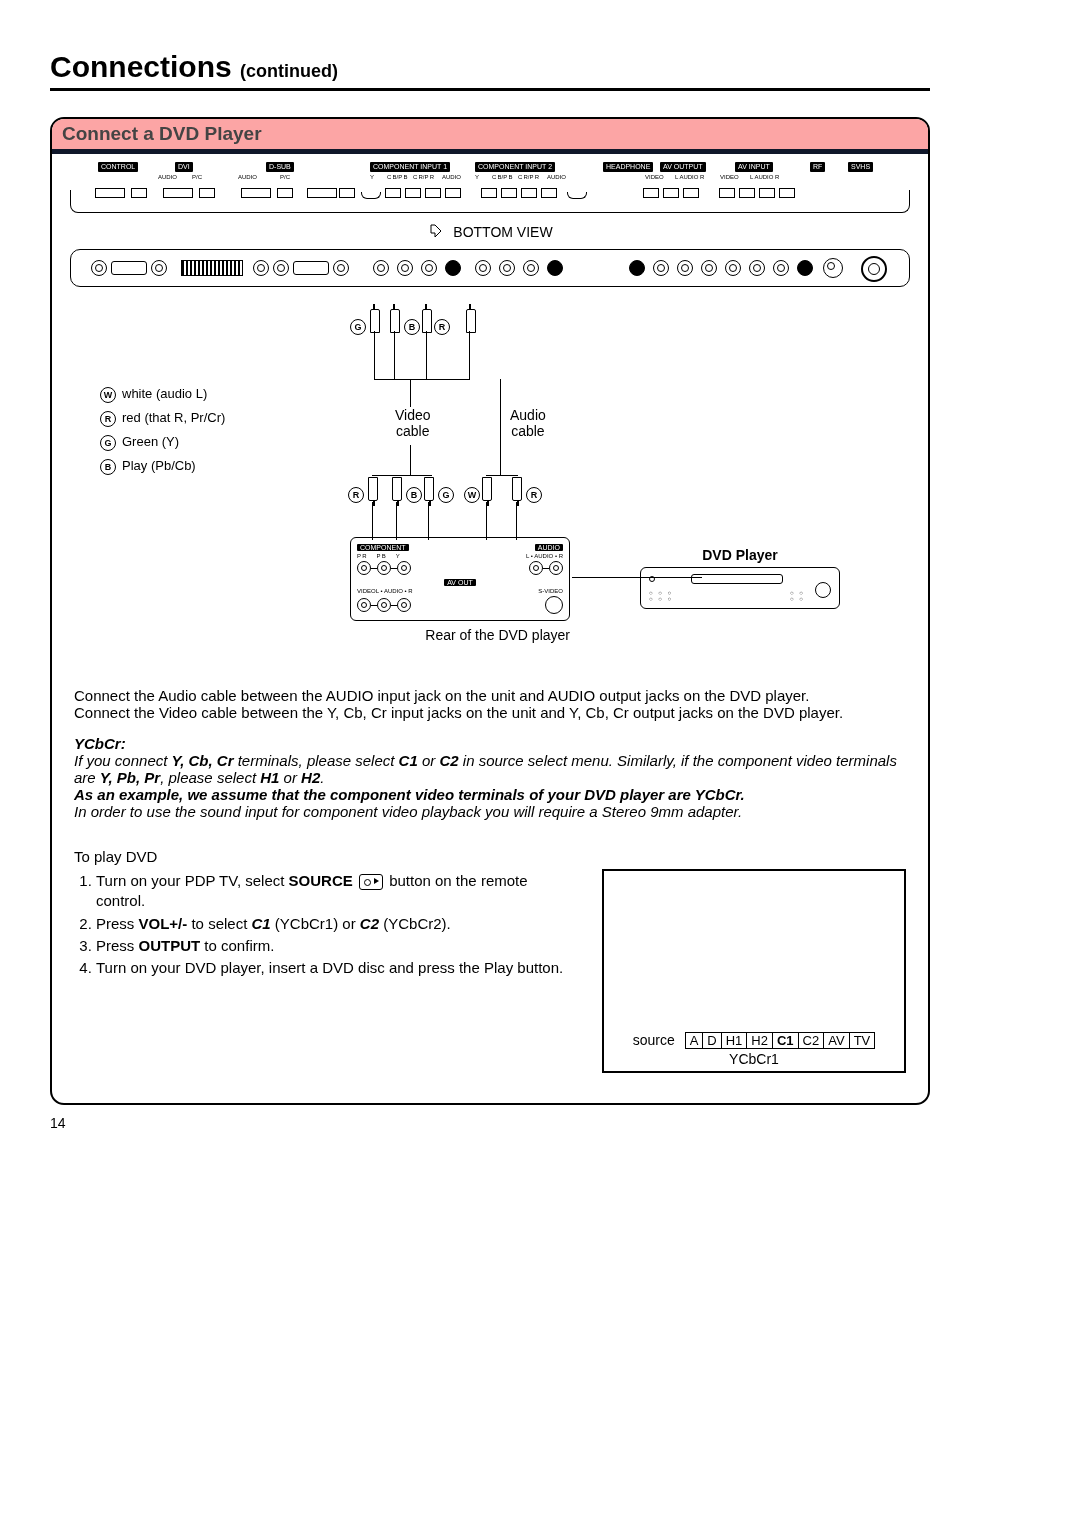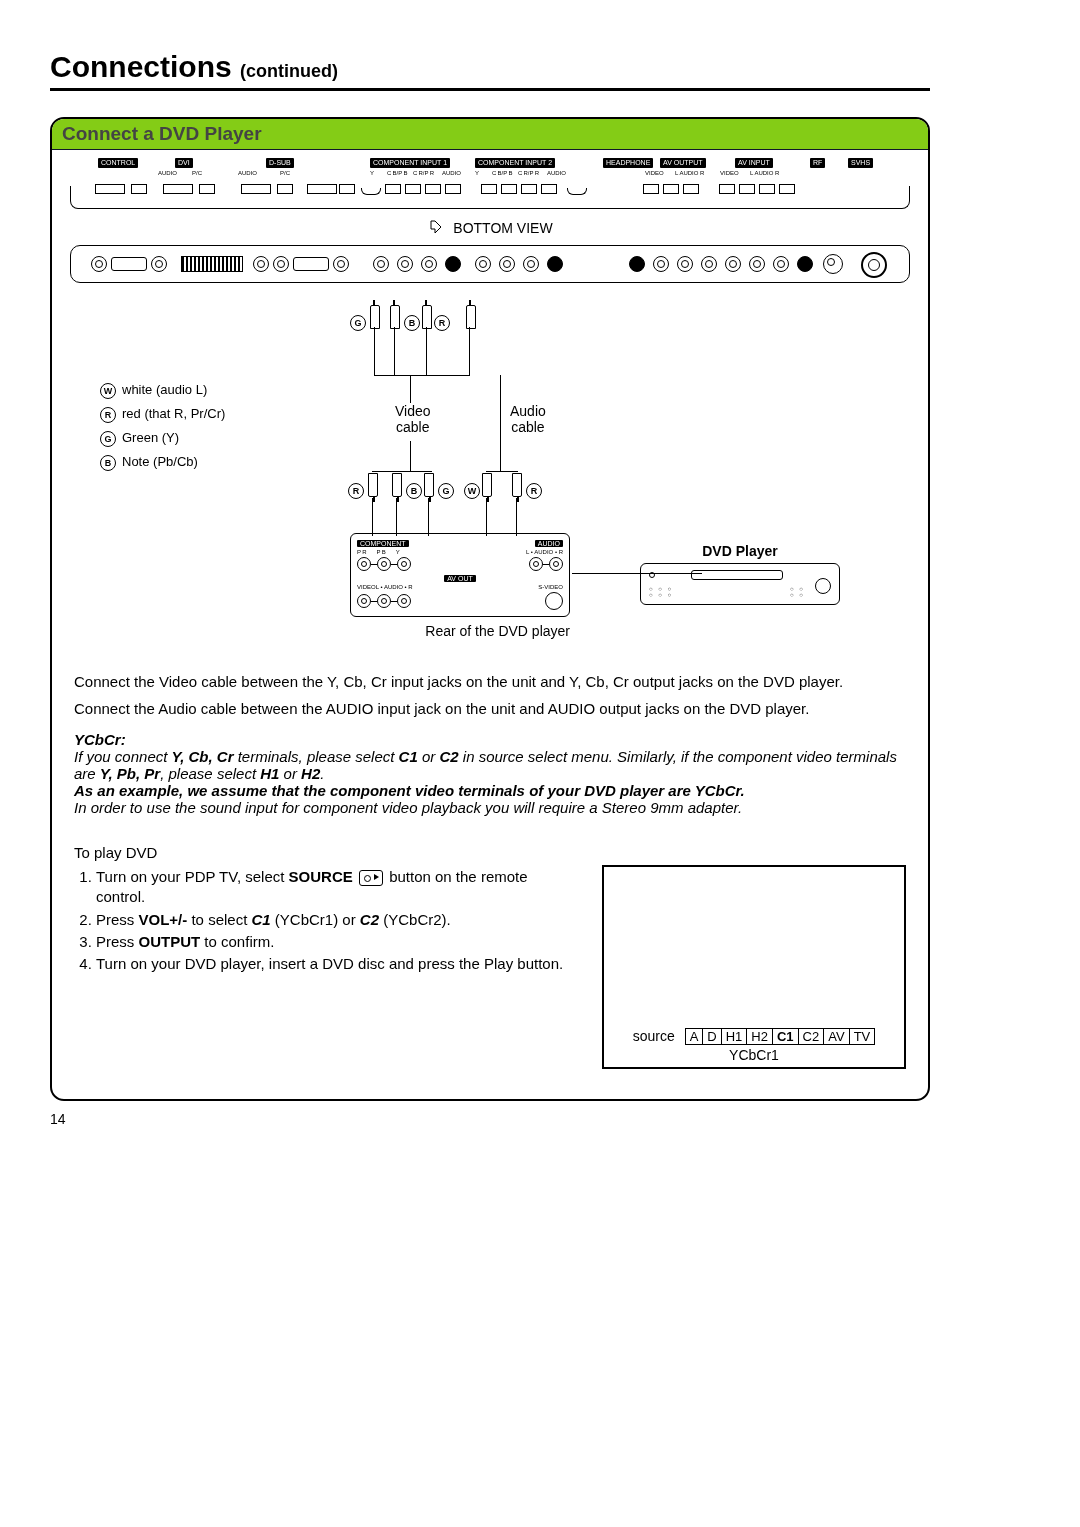--- a/index.html
+++ b/index.html
@@ -23,22 +23,22 @@
   .rule {
     border-top: 3px solid #000;
     margin-bottom: 26px;
   }
   .panel {
     border: 2px solid #000;
     border-radius: 14px;
     padding: 0 0 30px 0;
   }
   .panel-title {
-    background: #84cc16;
-    border-bottom: 1px solid #0f172a;
+    background: #fca5a5;
+    border-bottom: 5px solid #0f172a;
     border-top-left-radius: 12px;
     border-top-right-radius: 12px;
     padding: 4px 10px;
     font-size: 19px;
     font-weight: bold;
     color: #444;
   }
   .diagram-wrap {
     padding: 8px 18px 0 18px;
   }
@@ -449,21 +449,21 @@
 
       <div class="vline" style="left:304px;top:4px;height:48px"></div>
       <div class="vline" style="left:324px;top:4px;height:48px"></div>
       <div class="vline" style="left:356px;top:4px;height:48px"></div>
       <div class="vline" style="left:399px;top:4px;height:48px"></div>
 
       <div class="legend">
         <div><span class="tag">W</span><span>white (audio L)</span></div>
         <div><span class="tag">R</span><span>red (that R, Pr/Cr)</span></div>
         <div><span class="tag">G</span><span>Green (Y)</span></div>
-        <div><span class="tag">B</span><span>Note (Pb/Cb)</span></div>
+        <div><span class="tag">B</span><span>Play (Pb/Cb)</span></div>
       </div>
 
       <div class="cable-lbl" style="left:325px;top:80px"><span style="white-space:pre-line">Video
 cable</span></div>
       <div class="cable-lbl" style="left:440px;top:80px"><span style="white-space:pre-line">Audio
 cable</span></div>
 
       <div class="tag" style="left:278px;top:160px">R</div>
       <div class="plug" style="left:298px;top:150px;transform:rotate(180deg)"></div>
       <div class="plug" style="left:322px;top:150px;transform:rotate(180deg)"></div>
@@ -543,22 +543,22 @@
           <div style="position:absolute;left:8px;top:22px;font-size:6px;letter-spacing:2px">○ ○ ○<br>○ ○ ○</div>
           <div class="tray"></div>
           <div style="position:absolute;right:34px;top:22px;font-size:6px;letter-spacing:2px">○ ○<br>○ ○</div>
           <div class="knob"></div>
         </div>
       </div>
     </div>
   </div>
 
   <div class="textblock">
+    <div style="margin-top:10px">Connect the Audio cable between the AUDIO input jack on the unit and AUDIO output jacks on the DVD player.</div>
     <div>Connect the Video cable between the Y, Cb, Cr input jacks on the unit and Y, Cb, Cr output jacks on the DVD player.</div>
-    <div style="margin-top:10px">Connect the Audio cable between the AUDIO input jack on the unit and AUDIO output jacks on the DVD player.</div>
 
     <div class="note-head">YCbCr:</div>
     <div class="note-body">
       <span>If you connect </span><span class="nb">Y, Cb, Cr</span><span> terminals, please select </span><span class="nb">C1</span><span> or </span><span class="nb">C2</span><span> in source select menu. Similarly, if the component video terminals are </span><span class="nb">Y, Pb, Pr</span><span>, please select </span><span class="nb">H1</span><span> or </span><span class="nb">H2</span><span>.</span><br>
       <span class="nb">As an example, we assume that the component video terminals of your DVD player are YCbCr.</span><br>
       <span>In order to use the sound input for component video playback you will require a Stereo 9mm adapter.</span>
     </div>
 
     <div class="playhead">To play DVD</div>
 

